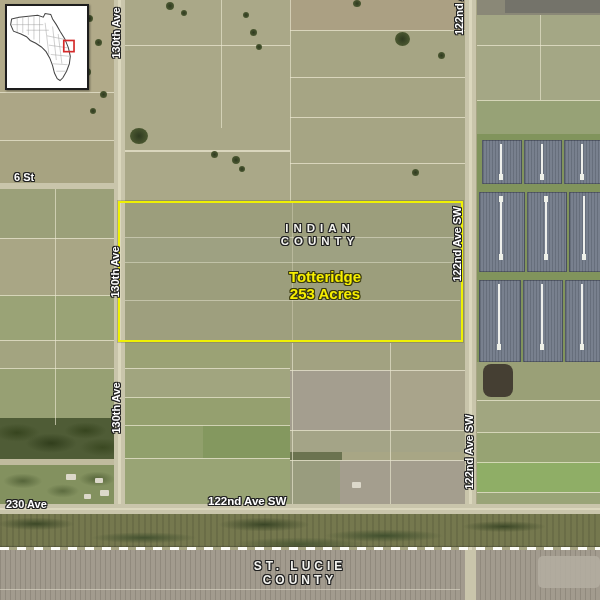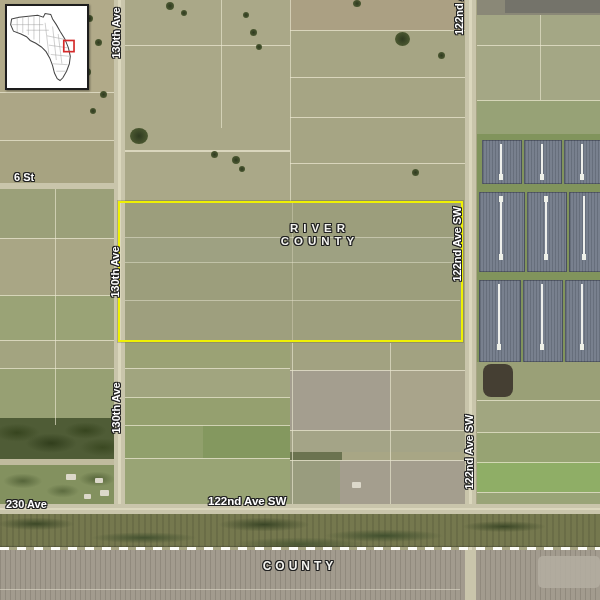--- a/index.html
+++ b/index.html
@@ -214,26 +214,32 @@
   <div class="lbl vert" style="left:115px;top:272px">130th Ave</div>
   <div class="lbl vert" style="left:116px;top:408px">130th Ave</div>
   <div class="lbl vert" style="left:459px;top:8px">122nd Ave</div>
   <div class="lbl vert" style="left:457px;top:244px">122nd Ave SW</div>
   <div class="lbl vert" style="left:469px;top:452px">122nd Ave SW</div>
   <div class="lbl" style="left:14px;top:171px">6 St</div>
   <div class="lbl" style="left:6px;top:498px">230 Ave</div>
   <div class="lbl" style="left:208px;top:495px;font-size:11.5px">122nd Ave SW</div>
 
   <div class="lbl ctr" style="left:230px;top:222px;width:180px;font-size:11.5px;letter-spacing:5px;line-height:13px;color:#f4f4f0">
-    <div>RIVER</div>
+    <div>INDIAN</div>
     <div>COUNTY</div>
   </div>
 
+  <div class="lbl ctr" style="left:235px;top:268px;width:180px;font-size:15px;line-height:17px;color:#f7ef00;
+       text-shadow:-1px -1px 0 #3c3c10,1px -1px 0 #3c3c10,-1px 1px 0 #3c3c10,1px 1px 0 #3c3c10,0 -1px 0 #3c3c10,0 1px 0 #3c3c10,-1px 0 0 #3c3c10,1px 0 0 #3c3c10">
+    <div>Totteridge</div>
+    <div>253 Acres</div>
+  </div>
 
   <div class="lbl ctr" style="left:210px;top:559px;width:180px;font-size:12px;letter-spacing:4px;line-height:14px;color:#f4f4f0">
+    <div>ST. LUCIE</div>
     <div>COUNTY</div>
   </div>
 
   <div class="inset" style="left:5px;top:4px;width:80px;height:82px">
     <svg width="80" height="82" viewBox="0 0 84 88">
       <path d="M4,14 L12,12 L22,11 L32,10 L38,12 L40,8 L46,9 L48,14 L52,20 L56,27 L61,35 L65,45 L67,54 L66,62 L63,70 L59,77 L56,80 L53,78 L50,72 L48,64 L45,56 L41,49 L36,44 L30,40 L24,37 L20,33 L14,30 L6,27 L3,20 Z" fill="#ffffff" stroke="#444" stroke-width="1.1"></path>
       <g stroke="#999" stroke-width="0.5" fill="none">
         <path d="M10,12 L10,28 M16,12 L16,29 M22,11 L22,31 M28,11 L28,36 M34,10 L34,40"></path>
         <path d="M4,20 L38,20 M20,26 L44,26"></path>
         <path d="M40,18 L44,52 M48,22 L52,58 M54,30 L58,62"></path>

